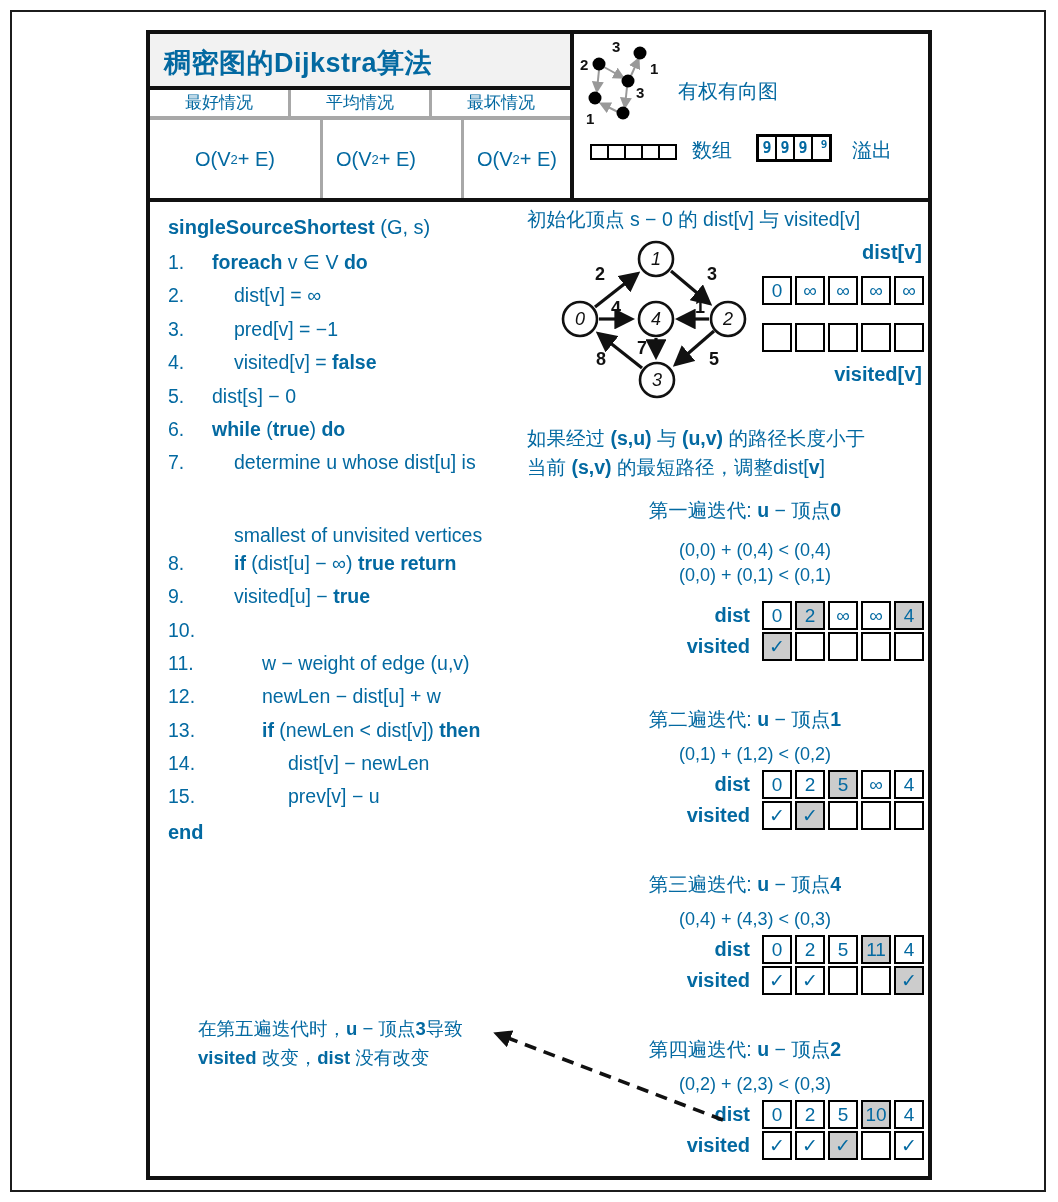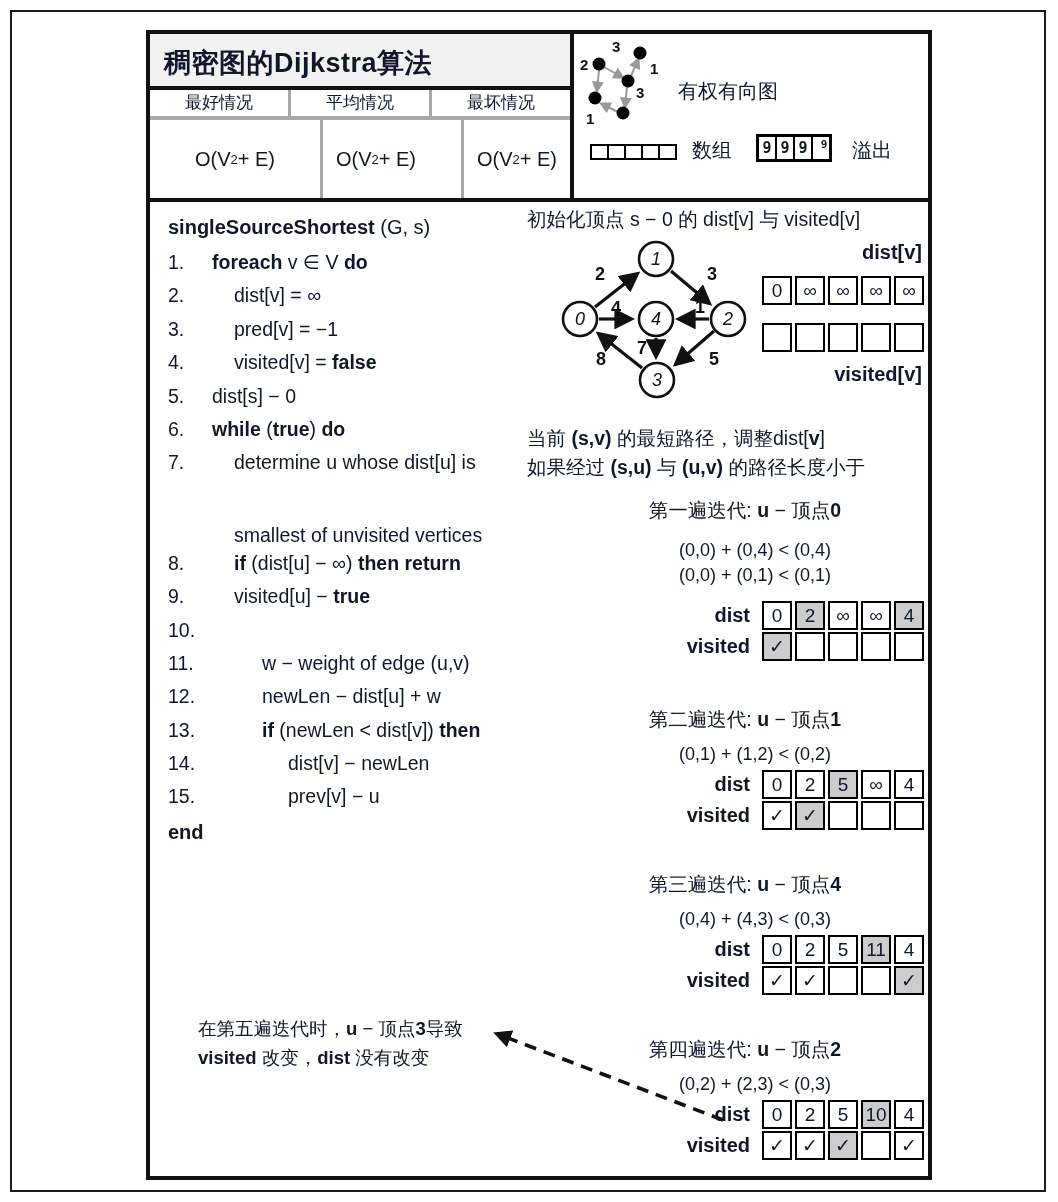--- a/index.html
+++ b/index.html
@@ -1,17 +1,17 @@
 <!DOCTYPE html>
 <html><head>
 <meta charset="utf-8">
 <style>
   html,body{margin:0;padding:0;background:#fff;}
   .page{position:relative;width:1058px;height:1202px;background:#fff;overflow:hidden;
-        font-family:"Liberation Sans","DejaVu Sans",sans-serif;color:#0f172a;}
+        font-family:"Liberation Sans","DejaVu Sans",sans-serif;color:#0369a1;}
   .outer-frame{position:absolute;left:10px;top:10px;width:1032px;height:1178px;
         border:2px solid #1c1c1c;}
   .main-box{position:absolute;left:146px;top:30px;width:786px;height:1150px;
         border:4px solid #111;box-sizing:border-box;display:flex;flex-direction:column;background:#fff;}
   
   .top-section{height:164px;flex:none;display:flex;border-bottom:4px solid #111;}
   .perf-table{width:420px;flex:none;display:flex;flex-direction:column;}
   .title-cell{height:56px;flex:none;border-bottom:4px solid #111;background:#f2f2f2;
         font-size:27px;font-weight:bold;line-height:58px;padding-left:14px;box-sizing:border-box;
         letter-spacing:.5px;}
@@ -174,21 +174,21 @@
       <div class="code-row">
         <span class="code-num">7.</span>
         <span class="code-text ind2"><span>determine u whose dist[u] is</span></span>
       </div>
       <div class="code-row cont">
         <span class="code-num"></span>
         <span class="code-text ind2">smallest of unvisited vertices</span>
       </div>
       <div class="code-row">
         <span class="code-num">8.</span>
-        <span class="code-text ind2"><span class="b">if</span><span> (dist[u] − ∞) </span><span class="b">then return</span></span>
+        <span class="code-text ind2"><span class="b">if</span><span> (dist[u] − ∞) </span><span class="b">true return</span></span>
       </div>
       <div class="code-row">
         <span class="code-num">9.</span>
         <span class="code-text ind2"><span>visited[u] − </span><span class="b">true</span></span>
       </div>
       <div class="code-row">
         <span class="code-num">10.</span>
       </div>
       <div class="code-row">
         <span class="code-num">11.</span>
@@ -266,22 +266,22 @@
   <div class="cells abs" style="left:762px;top:323px;">
       <div class="cell"></div>
       <div class="cell"></div>
       <div class="cell"></div>
       <div class="cell"></div>
       <div class="cell"></div>
     </div>
   <div class="arr-caption" style="top:363px;">visited[v]</div>
 
   <div class="rule-text">
+    <div><span>如果经过 </span><span class="b">(s,u)</span><span> 与 </span><span class="b">(u,v)</span><span> 的路径长度小于</span></div>
     <div><span>当前 </span><span class="b">(s,v)</span><span> 的最短路径，调整dist[</span><span class="b">v</span><span>]</span></div>
-    <div><span>如果经过 </span><span class="b">(s,u)</span><span> 与 </span><span class="b">(u,v)</span><span> 的路径长度小于</span></div>
   </div>
 
   <div class="iter-heading" style="top:497px;"><span>第一遍迭代: </span><span class="b">u</span><span> − 顶点</span><span class="b">0</span></div>
   <div class="iter-formulas" style="top:538px;">
       <div>(0,0) + (0,4) &lt; (0,4)</div>
       <div>(0,0) + (0,1) &lt; (0,1)</div>
     </div>
   <div class="iter-table" style="top:601px;">
     <div class="trow">
         <span class="tlabel">dist</span>

